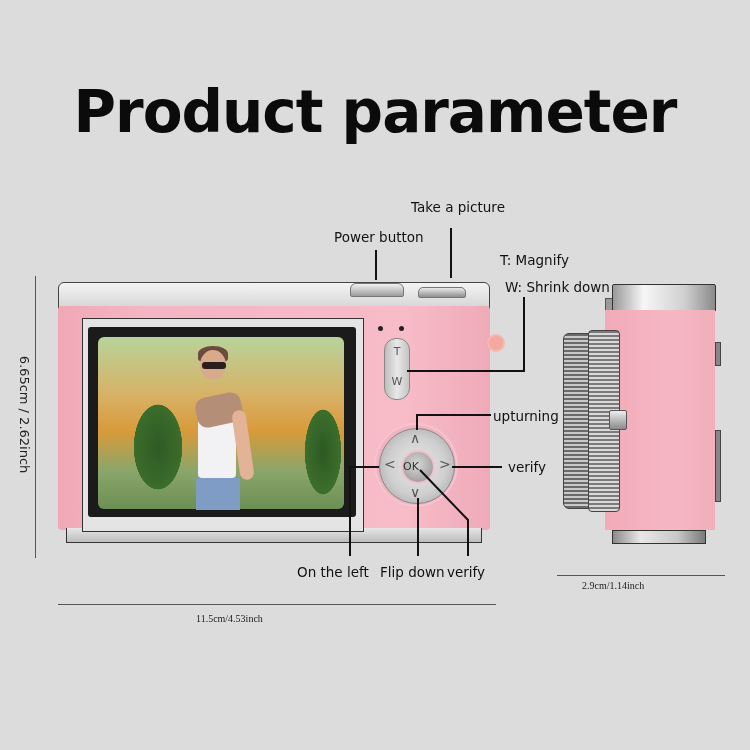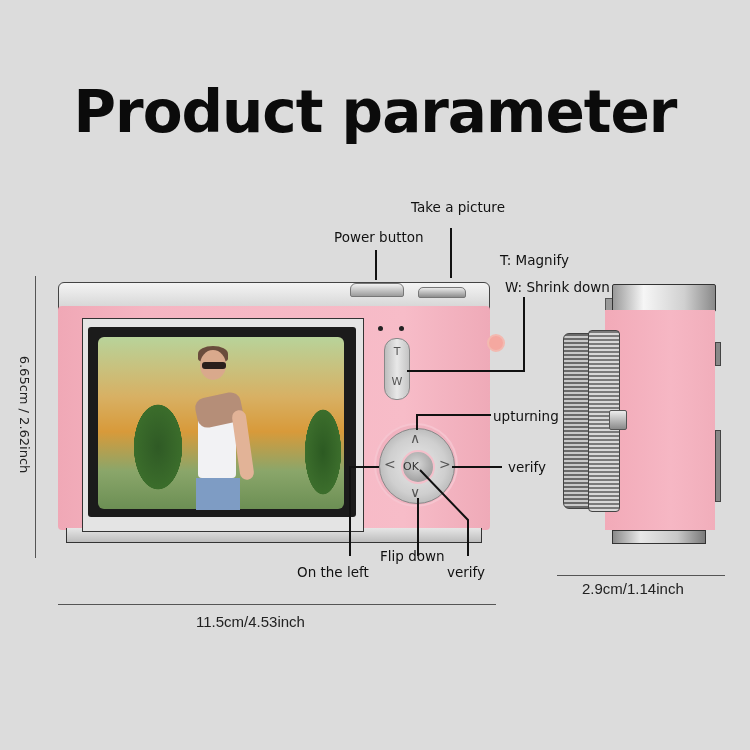--- a/index.html
+++ b/index.html
@@ -1,20 +1,20 @@
 <!DOCTYPE html>
 <html><head>
 <meta charset="utf-8">
 <style>
   html,body{margin:0;padding:0;}
   body{width:750px;height:750px;background:#dcdcdc;position:relative;overflow:hidden;font-family:"Liberation Sans","DejaVu Sans",sans-serif;color:#111;}
   .abs{position:absolute;}
   .title{left:0;top:78px;width:750px;text-align:center;font-family:"DejaVu Sans",sans-serif;font-weight:bold;font-size:58px;letter-spacing:-1px;color:#0b0b0b;}
   .lbl{font-family:"DejaVu Sans",sans-serif;font-size:13.5px;color:#111;white-space:nowrap;}
-  .mono{font-family:Liberation Sans, sans-serif;font-size:15px;color:#222;white-space:nowrap;}
+  .mono{font-family:Liberation Serif, serif;font-size:10px;color:#222;white-space:nowrap;}
   .line{background:#111;}
   .dimline{background:#555;}
 
   
   .topplate{left:58px;top:282px;width:430px;height:30px;background:linear-gradient(#f4f4f4,#cfcfcf);border:1.5px solid #444;border-radius:6px 6px 0 0;}
   .body-pink{left:58px;top:306px;width:432px;height:224px;background:linear-gradient(90deg,#f0a8b6,#f5b5c2 20%,#f7bcc8 80%,#efaab8);border-radius:4px;}
   .bottomplate{left:66px;top:528px;width:414px;height:14px;background:linear-gradient(#e6e6e6,#bdbdbd);border:1.5px solid #333;border-top:none;}
   .screen-frame{left:82px;top:318px;width:280px;height:212px;background:#e4e4e4;border:1.5px solid #333;}
   .screen-bezel{left:88px;top:327px;width:268px;height:190px;background:#1b1b1b;border-radius:3px;}
   .screen{left:98px;top:337px;width:246px;height:172px;border-radius:6px;overflow:hidden;
@@ -119,21 +119,21 @@
 <div class="abs lbl" style="left:493px;top:408px">upturning</div>
 
 <div class="abs line" style="left:452px;top:466px;width:50px;height:2px"></div>
 <div class="abs lbl" style="left:508px;top:459px">verify</div>
 
 <div class="abs line" style="left:349px;top:466px;width:30px;height:2px"></div>
 <div class="abs line" style="left:349px;top:466px;width:2px;height:90px"></div>
 <div class="abs lbl" style="left:297px;top:564px">On the left</div>
 
 <div class="abs line" style="left:417px;top:498px;width:2px;height:58px"></div>
-<div class="abs lbl" style="left:380px;top:548px">Flip down</div>
+<div class="abs lbl" style="left:380px;top:564px">Flip down</div>
 
 <svg class="abs" style="left:0;top:0" width="750" height="750">
   <polyline points="420,470 468,520 468,556" fill="none" stroke="#111" stroke-width="2"></polyline>
 </svg>
 <div class="abs lbl" style="left:447px;top:564px">verify</div>
 
 <div class="abs dimline" style="left:35px;top:276px;width:1px;height:282px"></div>
 <div class="abs mono" style="left:-46px;top:407px;width:140px;text-align:center;transform:rotate(90deg);font-family:'DejaVu Sans',sans-serif;font-size:13px">6.65cm / 2.62inch</div>
 
 <div class="abs dimline" style="left:58px;top:604px;width:438px;height:1px"></div>

